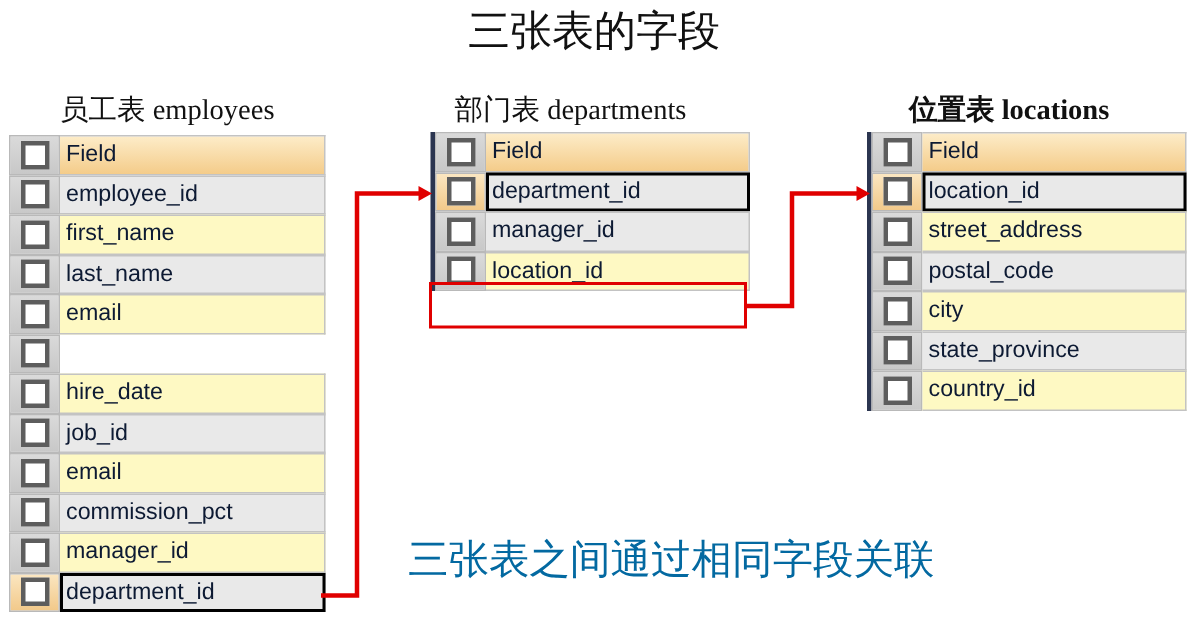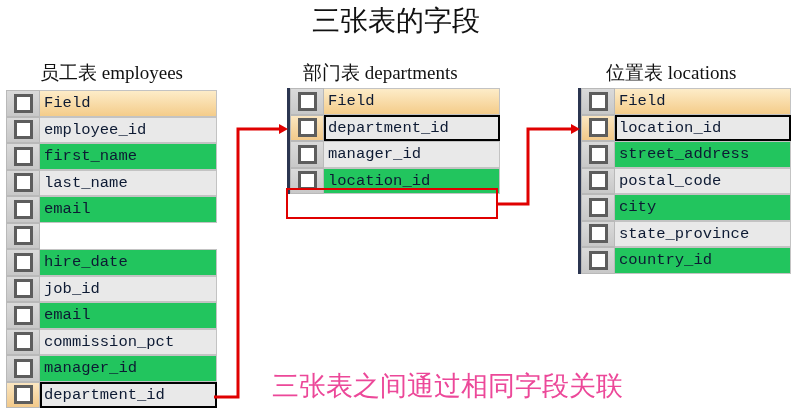--- a/index.html
+++ b/index.html
@@ -12,39 +12,39 @@
   .tbl { position:absolute; border-left:3px solid transparent; }
   .tbl.dark-left { border-left:3px solid #2b3550; }
   .row { display:flex; height:26.5px; box-sizing:border-box; }
   .chk-cell { width:34px; box-sizing:border-box; border:1px solid #b9b9b9;
               background:linear-gradient(#dadada,#c8c8c8); display:flex;
               align-items:center; justify-content:center; }
   .chk-cell.hl { background:linear-gradient(#fbe6c0,#f2c98a); }
   .chk { width:13px; height:13px; background:#fff; border:3px solid #5d5d5d;
          box-sizing:content-box; }
   .fld { flex:1; box-sizing:border-box; border:1px solid #c3c3c3; border-left:none;
-         font-family:Liberation Mono, monospace; font-size:15.5px; color:#0d1a33;
+         font-family:Liberation Sans, sans-serif; font-size:15.5px; color:#0d1a33;
          display:flex; align-items:center; padding-left:4px; }
   .row.odd .fld { background:#e9e9e9; }
-  .row.even .fld { background:#22c55e; }
+  .row.even .fld { background:#fef9c3; }
   .row.hdr .fld { background:linear-gradient(#fdecc8,#f4cc8a); }
   .fld.boxed { outline:2.5px solid #000; outline-offset:-2px; }
   .redbox { position:absolute; border:2.5px solid #e00000; box-sizing:border-box; }
   svg.lines { position:absolute; left:0; top:0; }
-  .footer { position:absolute; left:272px; top:368px; font-size:27px; color:#ec4899;
+  .footer { position:absolute; left:272px; top:355px; font-size:27px; color:#0369a1;
             font-family:"DejaVu Serif", serif; white-space:nowrap; }
 </style>
 </head>
 <body>
 
 <div class="title">三张表的字段</div>
 
 <div class="caption" style="left:40px; top:60px;">员工表 employees</div>
 <div class="caption" style="left:303px; top:60px;text-align:center;">部门表 departments</div>
-<div class="caption" style="left:606px; top:60px;">位置表 locations</div>
+<div class="caption" style="left:606px; top:60px;font-weight:bold;">位置表 locations</div>
 
 <div class="tbl" style="left:3px; top:90px; width:211px;">
   <div class="row hdr">
     <div class="chk-cell">
         <div class="chk"></div>
       </div>
     <div class="fld">Field</div>
   </div>
   <div class="row odd">
       <div class="chk-cell">

